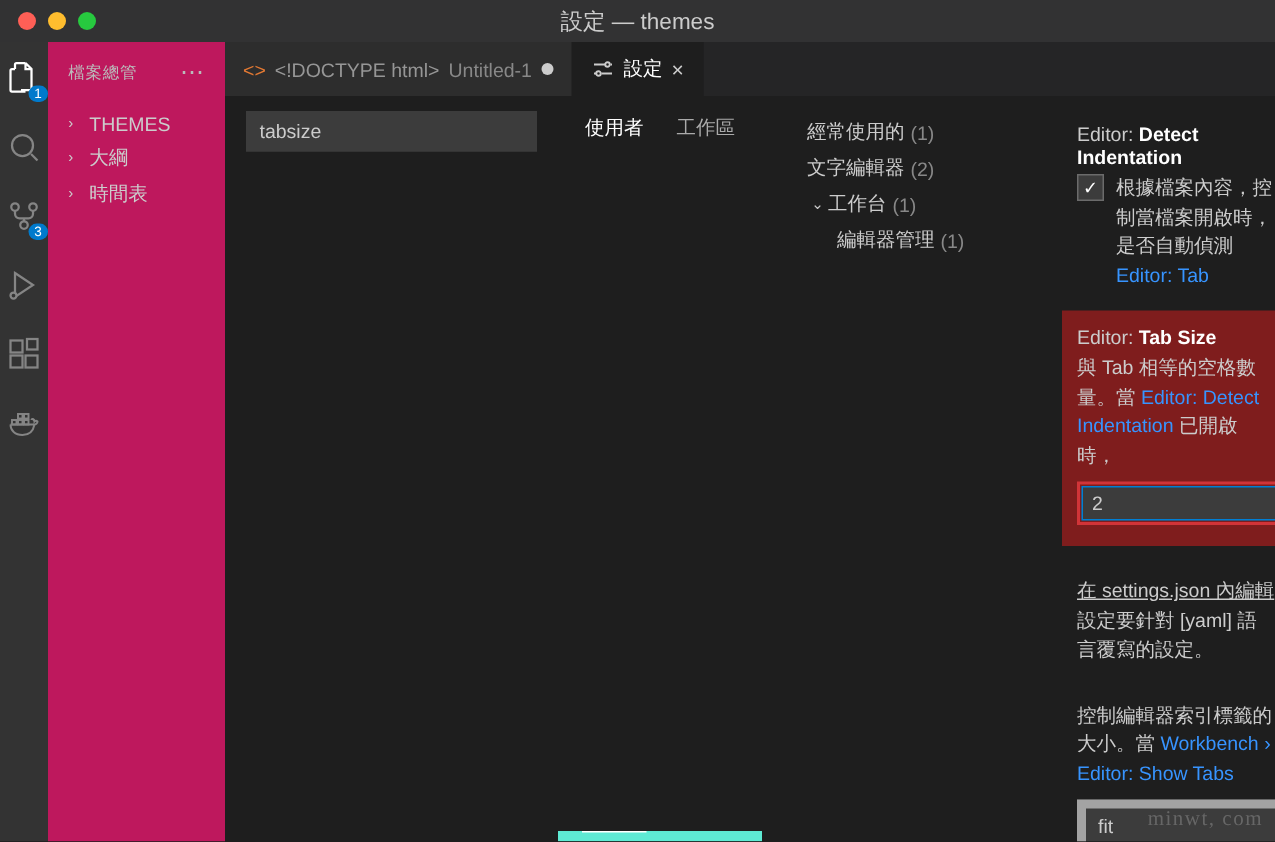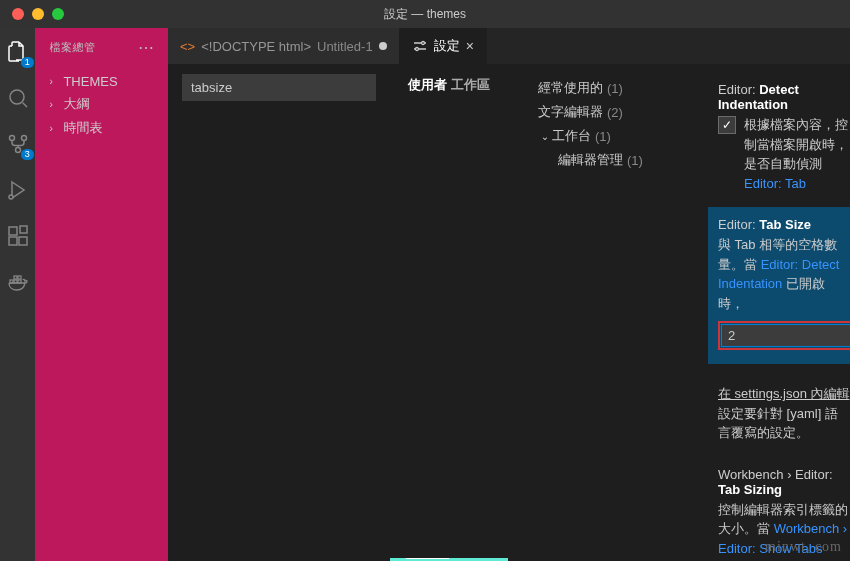--- a/index.html
+++ b/index.html
@@ -4,21 +4,21 @@
 <style>
 * { margin: 0; padding: 0; box-sizing: border-box; font-family: -apple-system, "Segoe UI", sans-serif; }
 body { width: 850px; height: 561px; background: #1e1e1e; color: #cccccc; font-size: 13px; overflow: hidden; position: relative; }
 
 .titlebar { height: 28px; background: #323233; display: flex; align-items: center; position: relative; }
 .traffic-lights { display: flex; gap: 8px; padding-left: 12px; }
 .traffic-light { width: 12px; height: 12px; border-radius: 50%; }
 .tl-red { background: #ff5f56; }
 .tl-yellow { background: #ffbd2e; }
 .tl-green { background: #27c93f; }
-.titlebar-title { position: absolute; left: 50%; transform: translateX(-50%); color: #cccccc; font-size: 12px; }
+.titlebar-title { position: absolute; left: 50%; transform: translateX(-50%); color: #cccccc; font-size: 15px; }
 
 .main { display: flex; height: calc(100% - 28px); }
 
 .activitybar { width: 48px; background: #333333; display: flex; flex-direction: column; align-items: center; padding-top: 10px; gap: 18px; }
 .activity-icon { width: 28px; height: 28px; display: flex; align-items: center; justify-content: center; color: #858585; cursor: pointer; position: relative; }
 .activity-icon.active { color: #ffffff; }
 .activity-icon.active::before { content: ""; position: absolute; left: -10px; top: -2px; width: 2px; height: 32px; background: #ffffff; }
 .badge { position: absolute; bottom: -2px; right: -2px; background: #007acc; color: #fff; border-radius: 10px; font-size: 9px; padding: 1px 4px; line-height: 1; }
 
 .sidebar { width: 180px; background: #be185d; display: flex; flex-direction: column; }
@@ -34,34 +34,34 @@
 .tab { display: flex; align-items: center; padding: 0 12px; gap: 6px; background: #2d2d2d; color: #969696; font-size: 13px; border-right: 1px solid #1e1e1e; cursor: pointer; }
 .tab.active { background: #1e1e1e; color: #ffffff; }
 .tab-icon { display: flex; align-items: center; }
 .tab-dirty { width: 8px; height: 8px; border-radius: 50%; background: #cccccc; }
 .tab-close { color: #cccccc; font-size: 14px; }
 
 .settings-body { flex: 1; display: flex; flex-direction: row; overflow: hidden; }
 .search-row { padding: 10px 14px 6px 14px; }
 .search-input { width: 100%; background: #3c3c3c; border: 1px solid #3c3c3c; color: #cccccc; padding: 5px 8px; font-size: 13px; outline: none; }
 
-.settings-tabs { display: flex; padding: 6px 16px 0 16px; border-bottom: 3px solid #5eead4; font-weight: bold; }
+.settings-tabs { display: flex; gap: 18px; padding: 6px 16px 0 16px; border-bottom: 7px solid #5eead4; }
 .settings-tab { padding: 6px 2px 8px 2px; color: #aaaaaa; cursor: pointer; font-size: 13px; }
 .settings-tab.active { color: #ffffff; border-bottom: 1px solid #ffffff; margin-bottom: -1px; }
 
 .settings-content { flex: 1; display: flex; overflow: hidden; }
 .toc { width: 200px; padding: 12px 0 0 30px; color: #cccccc; font-size: 13px; text-align: center; }
 .toc-item { padding: 3px 0; display: flex; align-items: center; }
 .toc-chev { display: inline-block; width: 14px; font-size: 10px; }
 .toc-count { color: #888888; margin-left: 4px; }
 .toc-sub { padding-left: 20px; }
 
 .settings-list { flex: 1; padding: 8px 0 0 8px; overflow: hidden; }
 .setting-block { padding: 10px 0 14px 0; position: relative; border-left: 2px solid transparent; }
-.setting-block.focused { background: #0c4a6e; border-left: 2px solid transparent; padding-left: 10px; margin-left: -10px; }
+.setting-block.focused { background: #7f1d1d; border-left: 2px solid transparent; padding-left: 10px; margin-left: -10px; }
 .setting-title { color: #e7e7e7; font-size: 13px; margin-bottom: 3px; }
 .setting-title .group { color: #cccccc; font-weight: normal; }
 .setting-title .name { color: #ffffff; font-weight: 600; }
 .setting-desc { color: #cccccc; font-size: 13px; line-height: 1.5; }
 .setting-desc .link { color: #3794ff; cursor: pointer; text-align: center; }
 .setting-desc .underline-link { color: #cccccc; text-decoration: underline; cursor: pointer; }
 .checkbox-row { display: flex; align-items: flex-start; gap: 8px; }
 .checkbox { width: 18px; height: 18px; border: 1px solid #6b6b6b; background: #3c3c3c; display: flex; align-items: center; justify-content: center; color: #ffffff; font-size: 12px; flex-shrink: 0; margin-top: 1px; }
 .number-input-wrap { margin-top: 8px; display: inline-block; border: 2px solid #d13438; padding: 1px; }
 .number-input { width: 210px; background: #3c3c3c; border: 1px solid #007fd4; color: #cccccc; padding: 3px 6px; font-size: 13px; outline: none; }
@@ -233,24 +233,20 @@
           </div>
 
           <div class="setting-block">
             <div class="setting-desc" style="margin-top:10px">
               <span class="underline-link">在 settings.json 內編輯</span>
             </div>
             <div class="setting-desc">設定要針對 [yaml] 語言覆寫的設定。</div>
           </div>
 
           <div class="setting-block">
-            <div class="setting-title">
-              <span class="group">Workbench › Editor:</span>
-              <span class="name">Tab Sizing</span>
-            </div>
             <div class="setting-desc">
               <span>控制編輯器索引標籤的大小。當 </span><span class="link">Workbench › Editor: Show Tabs</span>
             </div>
             <div class="select-wrap">
               <div class="select">
                 <span>fit</span>
                 <span class="select-chev">⌄</span>
               </div>
             </div>
           </div>

